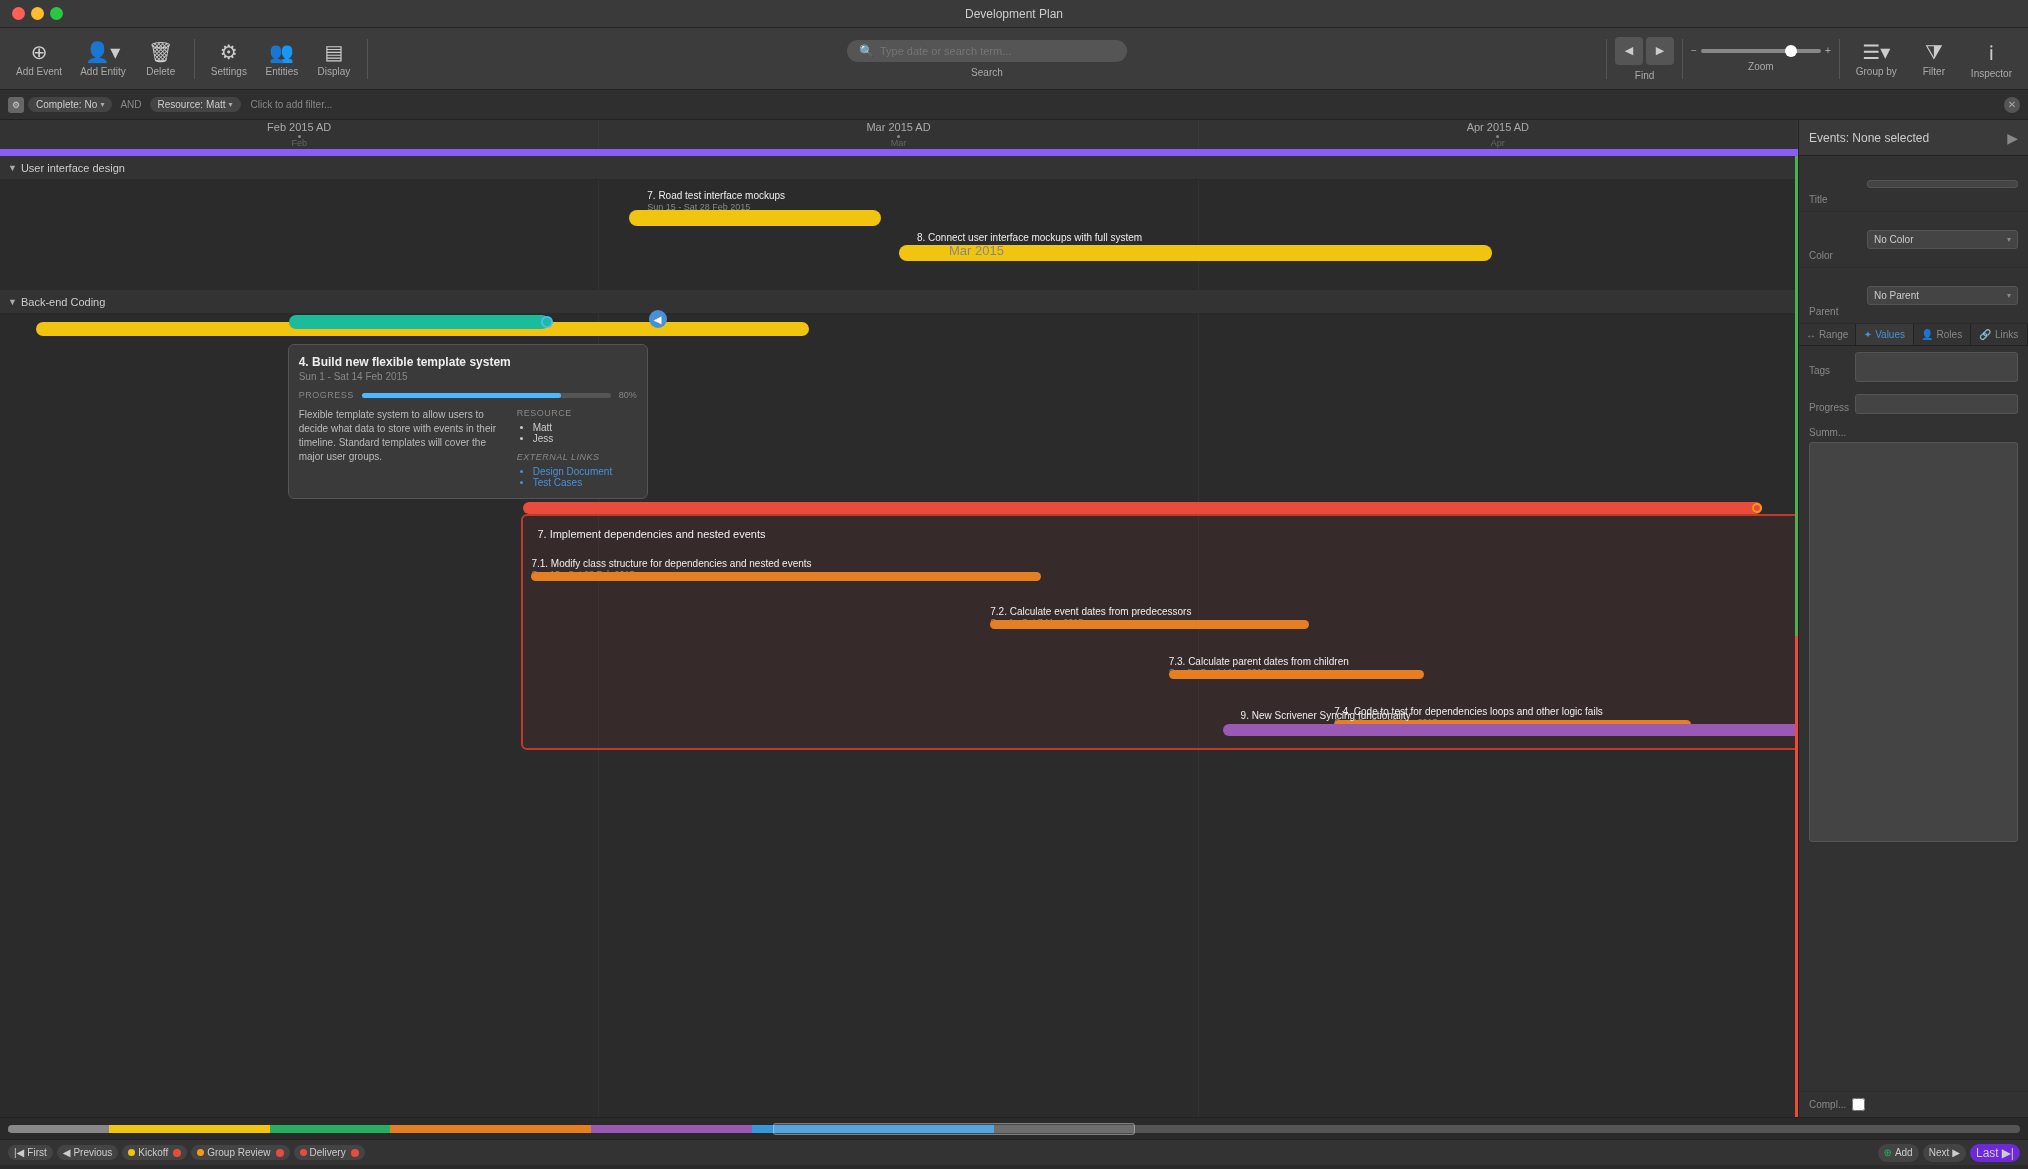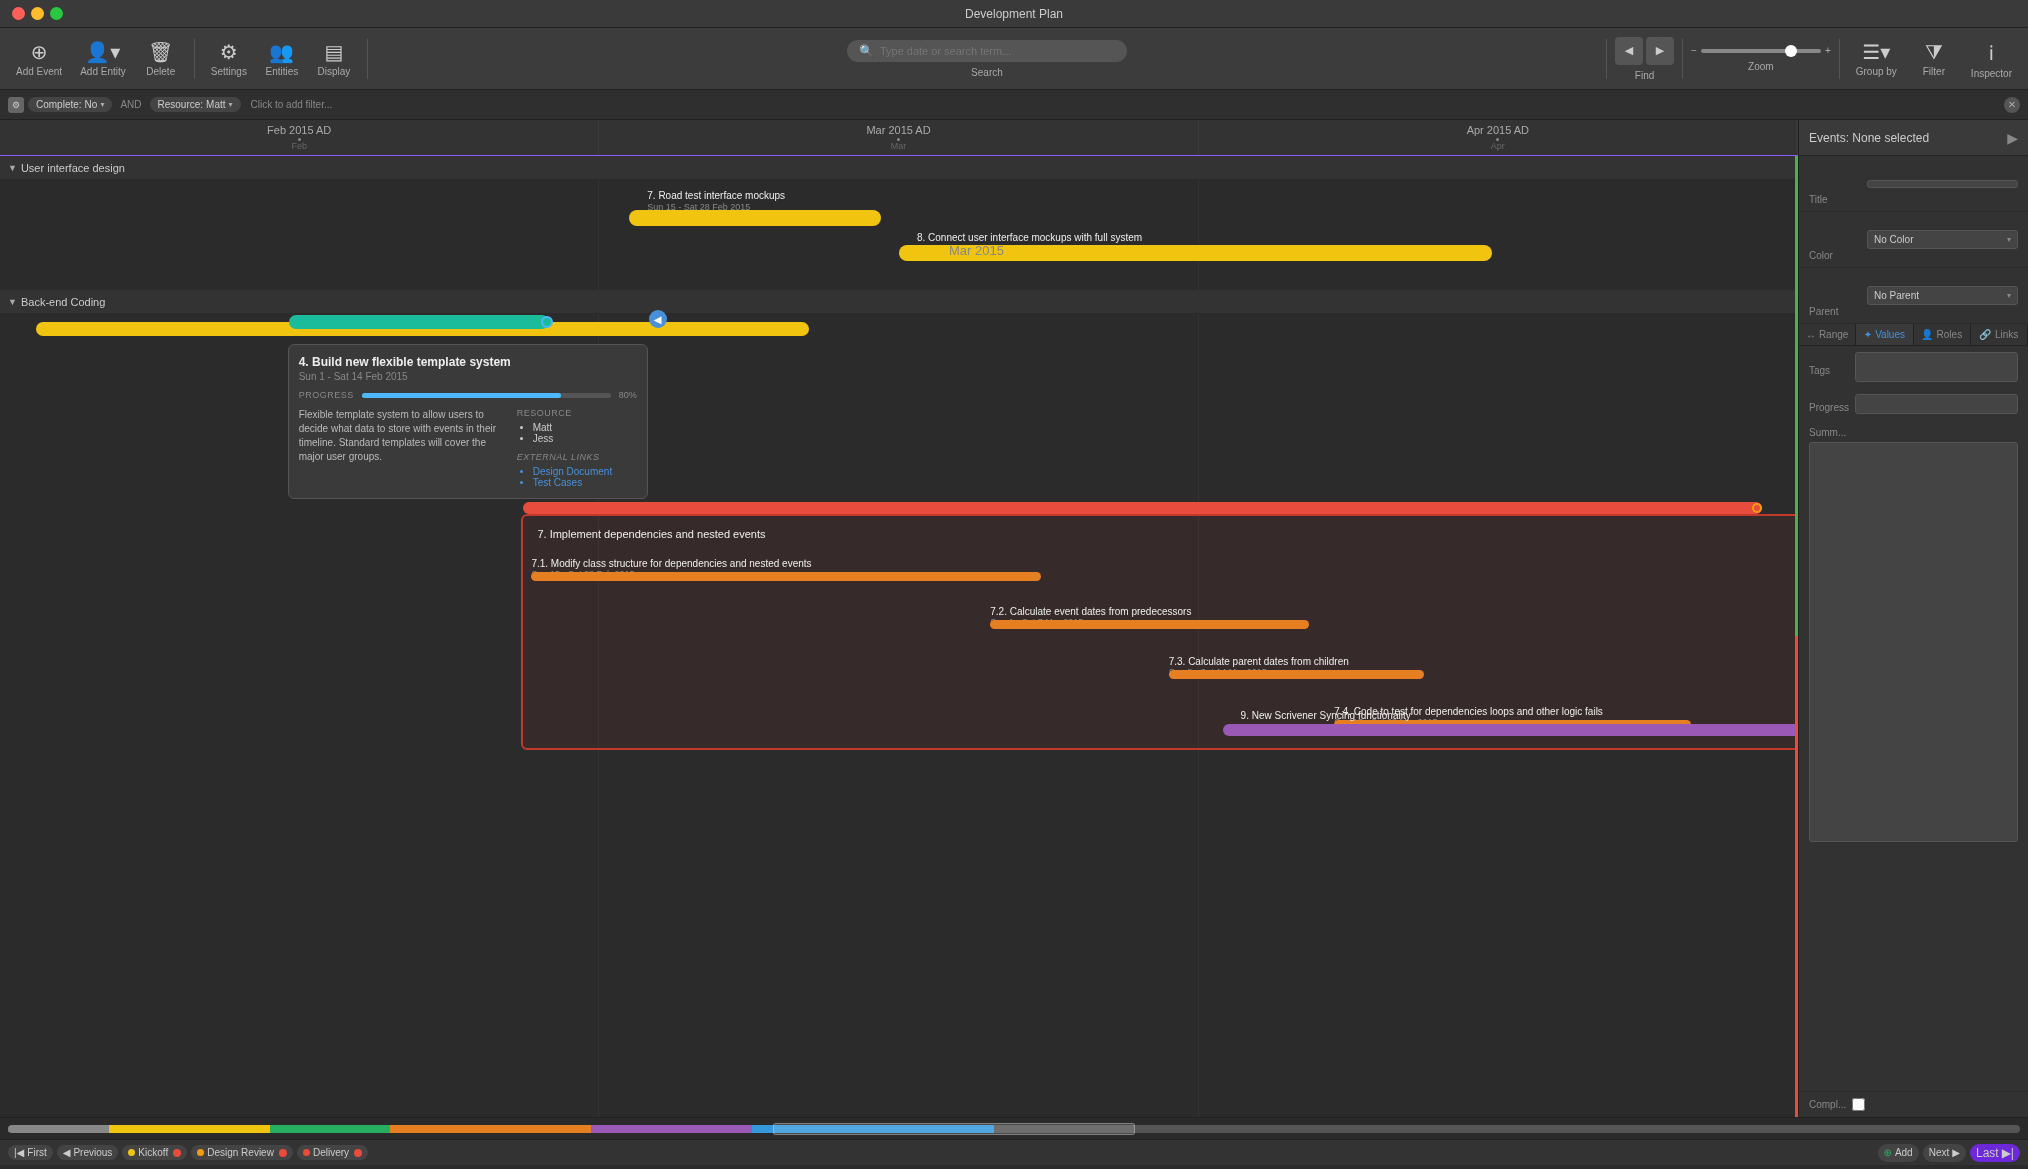--- a/index.html
+++ b/index.html
@@ -122,21 +122,21 @@
       overflow: hidden;
       position: relative;
       background: #2b2b2b;
     }
 
     
     .month-headers {
       display: flex;
       height: 36px;
       background: #333;
-      border-bottom: 1px solid #8b5cf6;
+      border-bottom: 7px solid #8b5cf6;
       position: relative;
     }
     .month-col {
       flex: 1;
       display: flex;
       flex-direction: column;
       align-items: center;
       justify-content: center;
       border-right: 1px solid #3a3a3a;
       font-size: 11px;
@@ -680,21 +680,21 @@
     <span>◀</span>
     <span>Previous</span>
   </div>
   <div class="nav-pill" style="background:#444;font-size:10px;color:#ccc;">
     <div class="dot" style="background:#f1c40f;"></div>
     <span>Kickoff</span>
     <div style="width:8px;height:8px;background:#e74c3c;border-radius:50%;margin-left:2px;"></div>
   </div>
   <div class="nav-pill" style="background:#444;font-size:10px;color:#ccc;">
     <div class="dot" style="background:#f39c12;"></div>
-    <span>Design Review</span>
+    <span>Group Review</span>
     <div style="width:8px;height:8px;background:#e74c3c;border-radius:50%;margin-left:2px;"></div>
   </div>
   <div class="nav-pill" style="background:#444;font-size:10px;color:#ccc;">
     <div class="dot" style="background:#e74c3c;"></div>
     <span>Delivery</span>
     <div style="width:8px;height:8px;background:#e74c3c;border-radius:50%;margin-left:2px;"></div>
   </div>
   <div style="margin-left:auto;display:flex;gap:4px;">
     <div class="nav-pill" style="background:#444;font-size:10px;color:#ccc;">
       <span style="color:#27ae60;">⊕</span>

